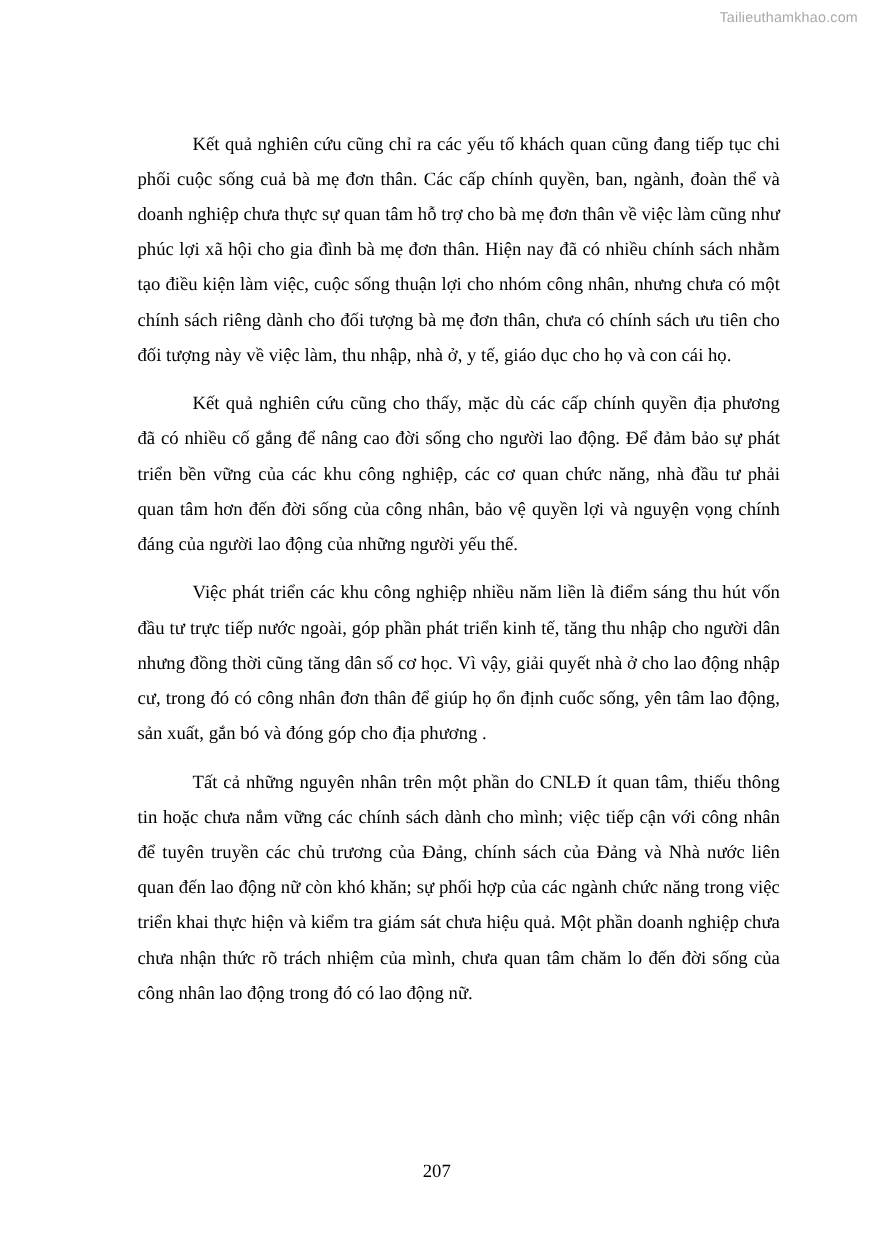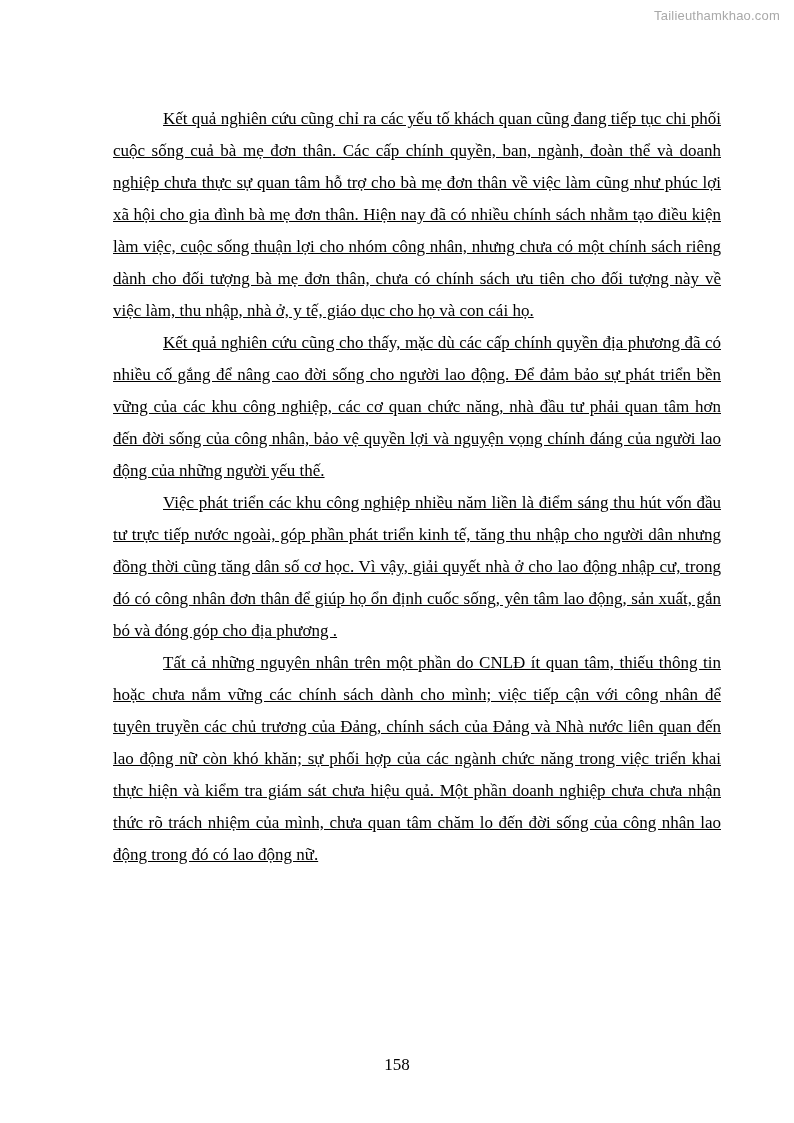--- a/index.html
+++ b/index.html
@@ -30,22 +30,21 @@
     top: 103px;
     left: 113px;
     width: 608px;
     color: #000000;
     font-size: 17px;
     line-height: 32px;
   }
   .content p {
     text-align: justify;
     text-indent: 50px;
-    margin: 0;
-    text-decoration: underline;
+    margin: 12px;
   }
   .page-number {
     position: absolute;
     bottom: 48px;
     left: 0;
     width: 100%;
     text-align: center;
     font-size: 17px;
     color: #000000;
   }
@@ -57,15 +56,15 @@
 
   <div class="watermark">Tailieuthamkhao.com</div>
 
   <div class="content">
     <p>Kết quả nghiên cứu cũng chỉ ra các yếu tố khách quan cũng đang tiếp tục chi phối cuộc sống cuả bà mẹ đơn thân. Các cấp chính quyền, ban, ngành, đoàn thể và doanh nghiệp chưa thực sự quan tâm hỗ trợ cho bà mẹ đơn thân về việc làm cũng như phúc lợi xã hội cho gia đình bà mẹ đơn thân. Hiện nay đã có nhiều chính sách nhằm tạo điều kiện làm việc, cuộc sống thuận lợi cho nhóm công nhân, nhưng chưa có một chính sách riêng dành cho đối tượng bà mẹ đơn thân, chưa có chính sách ưu tiên cho đối tượng này về việc làm, thu nhập, nhà ở, y tế, giáo dục cho họ và con cái họ.</p>
     <p>Kết quả nghiên cứu cũng cho thấy, mặc dù các cấp chính quyền địa phương đã có nhiều cố gắng để nâng cao đời sống cho người lao động. Để đảm bảo sự phát triển bền vững của các khu công nghiệp, các cơ quan chức năng, nhà đầu tư phải quan tâm hơn đến đời sống của công nhân, bảo vệ quyền lợi và nguyện vọng chính đáng của người lao động của những người yếu thế.</p>
     <p>Việc phát triển các khu công nghiệp nhiều năm liền là điểm sáng thu hút vốn đầu tư trực tiếp nước ngoài, góp phần phát triển kinh tế, tăng thu nhập cho người dân nhưng đồng thời cũng tăng dân số cơ học. Vì vậy, giải quyết nhà ở cho lao động nhập cư, trong đó có công nhân đơn thân để giúp họ ổn định cuốc sống, yên tâm lao động, sản xuất, gắn bó và đóng góp cho địa phương .</p>
     <p>Tất cả những nguyên nhân trên một phần do CNLĐ ít quan tâm, thiếu thông tin hoặc chưa nắm vững các chính sách dành cho mình; việc tiếp cận với công nhân để tuyên truyền các chủ trương của Đảng, chính sách của Đảng và Nhà nước liên quan đến lao động nữ còn khó khăn; sự phối hợp của các ngành chức năng trong việc triển khai thực hiện và kiểm tra giám sát chưa hiệu quả. Một phần doanh nghiệp chưa chưa nhận thức rõ trách nhiệm của mình, chưa quan tâm chăm lo đến đời sống của công nhân lao động trong đó có lao động nữ.</p>
   </div>
 
-  <div class="page-number">158</div>
+  <div class="page-number">207</div>
 
 </div>
 
 </body></html>

